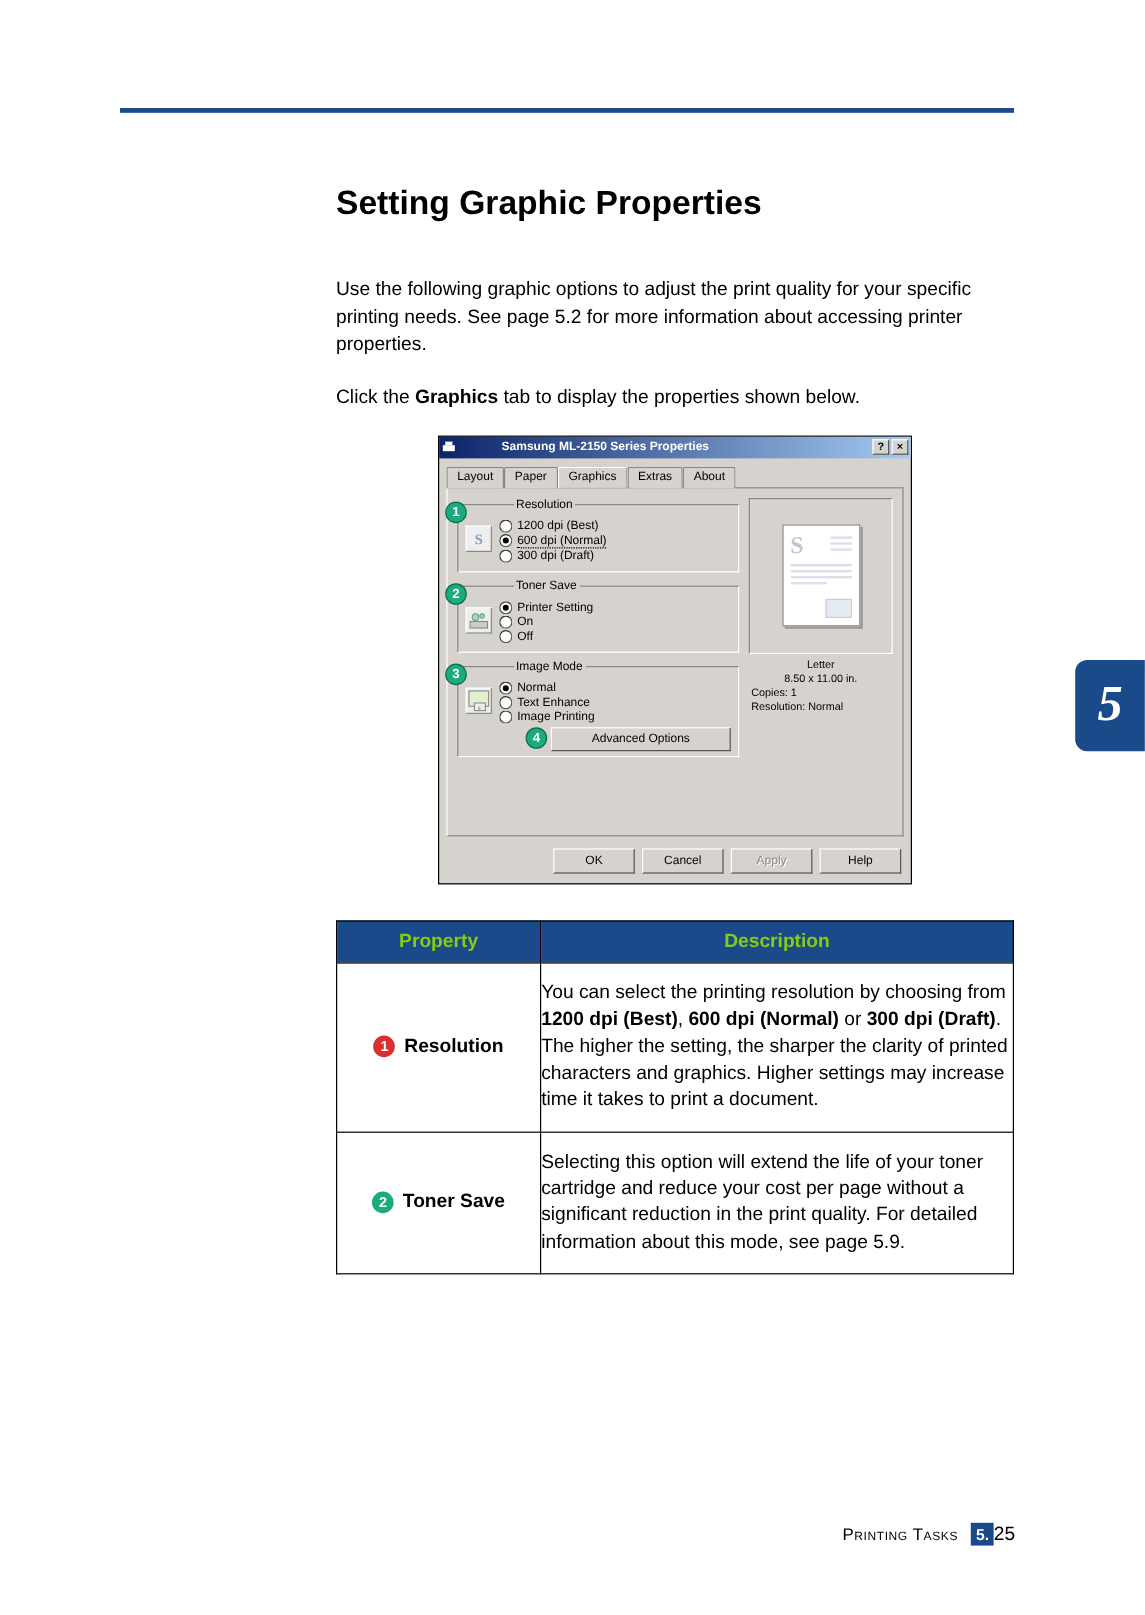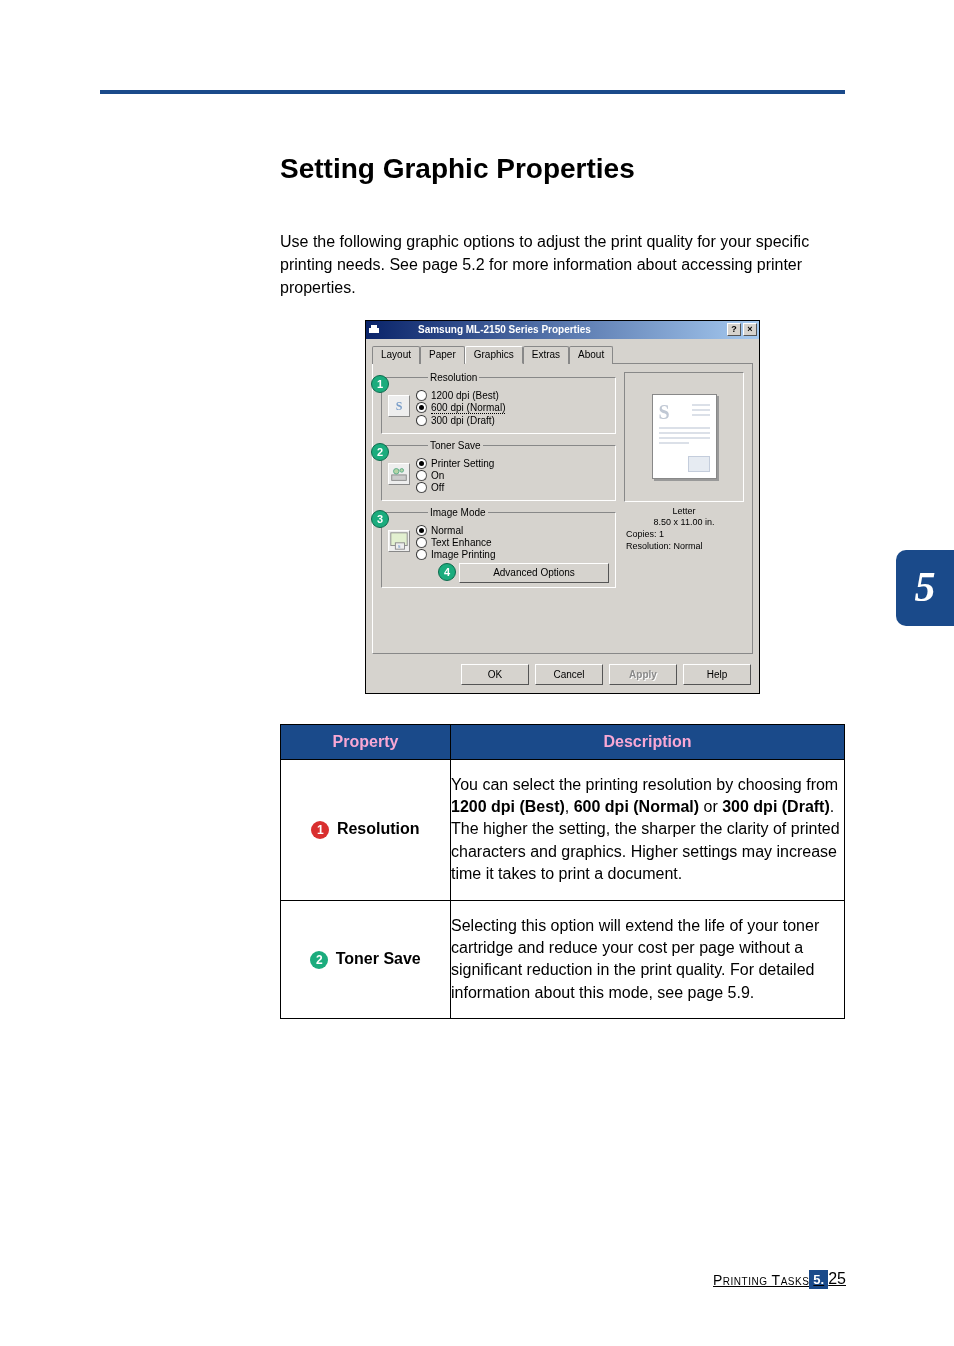--- a/index.html
+++ b/index.html
@@ -236,31 +236,31 @@
   .brand .elec { font-size: 8px; font-weight:bold; letter-spacing:0.5px; margin-left: 18px;}
   .btn-row {
     display:flex; justify-content:flex-end; gap:6px;
     padding: 4px 8px 8px 8px;
   }
   .win-btn {
     width: 68px; height: 21px;
     border:1px solid #fff; border-right-color:#555; border-bottom-color:#555;
     background:#d6d3ce; font-size:10px; text-align:center; line-height:19px;
   }
-  .win-btn.disabled { color:#8a8a8a; text-shadow: 1px 1px 0 #fff; font-weight: bold;}
+  .win-btn.disabled { color:#8a8a8a; text-shadow: 1px 1px 0 #fff;}
 
   
   table.props {
     width: 100%;
     border-collapse: collapse;
     margin-top: 2px;
   }
   table.props th {
     background: #1a4a8a;
-    color: #f9a8d4;
+    color: #84cc16;
     font-weight: bold;
     font-size: 16px;
     padding: 8px 6px;
     border: 1.5px solid #000;
   }
   table.props td {
     border: 1.5px solid #000;
     padding: 14px 0;
     font-size: 16px;
     line-height: 1.4;
@@ -300,42 +300,44 @@
     line-height: 74px;
   }
 
   
   .footer {
     position: absolute;
     right: 108px;
     bottom: 58px;
     font-size: 13px;
     display: flex;
-    align-items: flex-end;
-    gap: 0;
-    text-decoration: underline;
+    align-items: flex-start;
+    gap: 11px;
   }
   .footer .sc { font-variant: small-caps; letter-spacing: 0.5px; font-size: 14px;}
   .footer .pg {
     background: #1a4a8a; color: #fff;
     font-weight: bold;
     padding: 2px 4px;
   }
   .footer .pg2 { font-size: 16px;}
 </style>
 </head>
 <body>
 
 <div class="top-rule"></div>
 
 <div class="content">
   <h1>Setting Graphic Properties</h1>
 
   <p class="body-p">Use the following graphic options to adjust the print quality for your specific printing needs. See page 5.2 for more information about accessing printer properties.</p>
 
+  <p class="body-p">
+    <span>Click the </span><b>Graphics</b><span> tab to display the properties shown below.</span>
+  </p>
 
   <div class="dialog">
     <div class="titlebar">
       <svg class="icon" viewBox="0 0 12 12">
           <rect x="1" y="4" width="10" height="5" fill="#fff"></rect>
           <rect x="3" y="1" width="6" height="3" fill="#fff"></rect>
         </svg>
       <span class="t-text">Samsung ML-2150 Series Properties</span>
       <div class="t-btns">
         <div class="t-btn">?</div>

